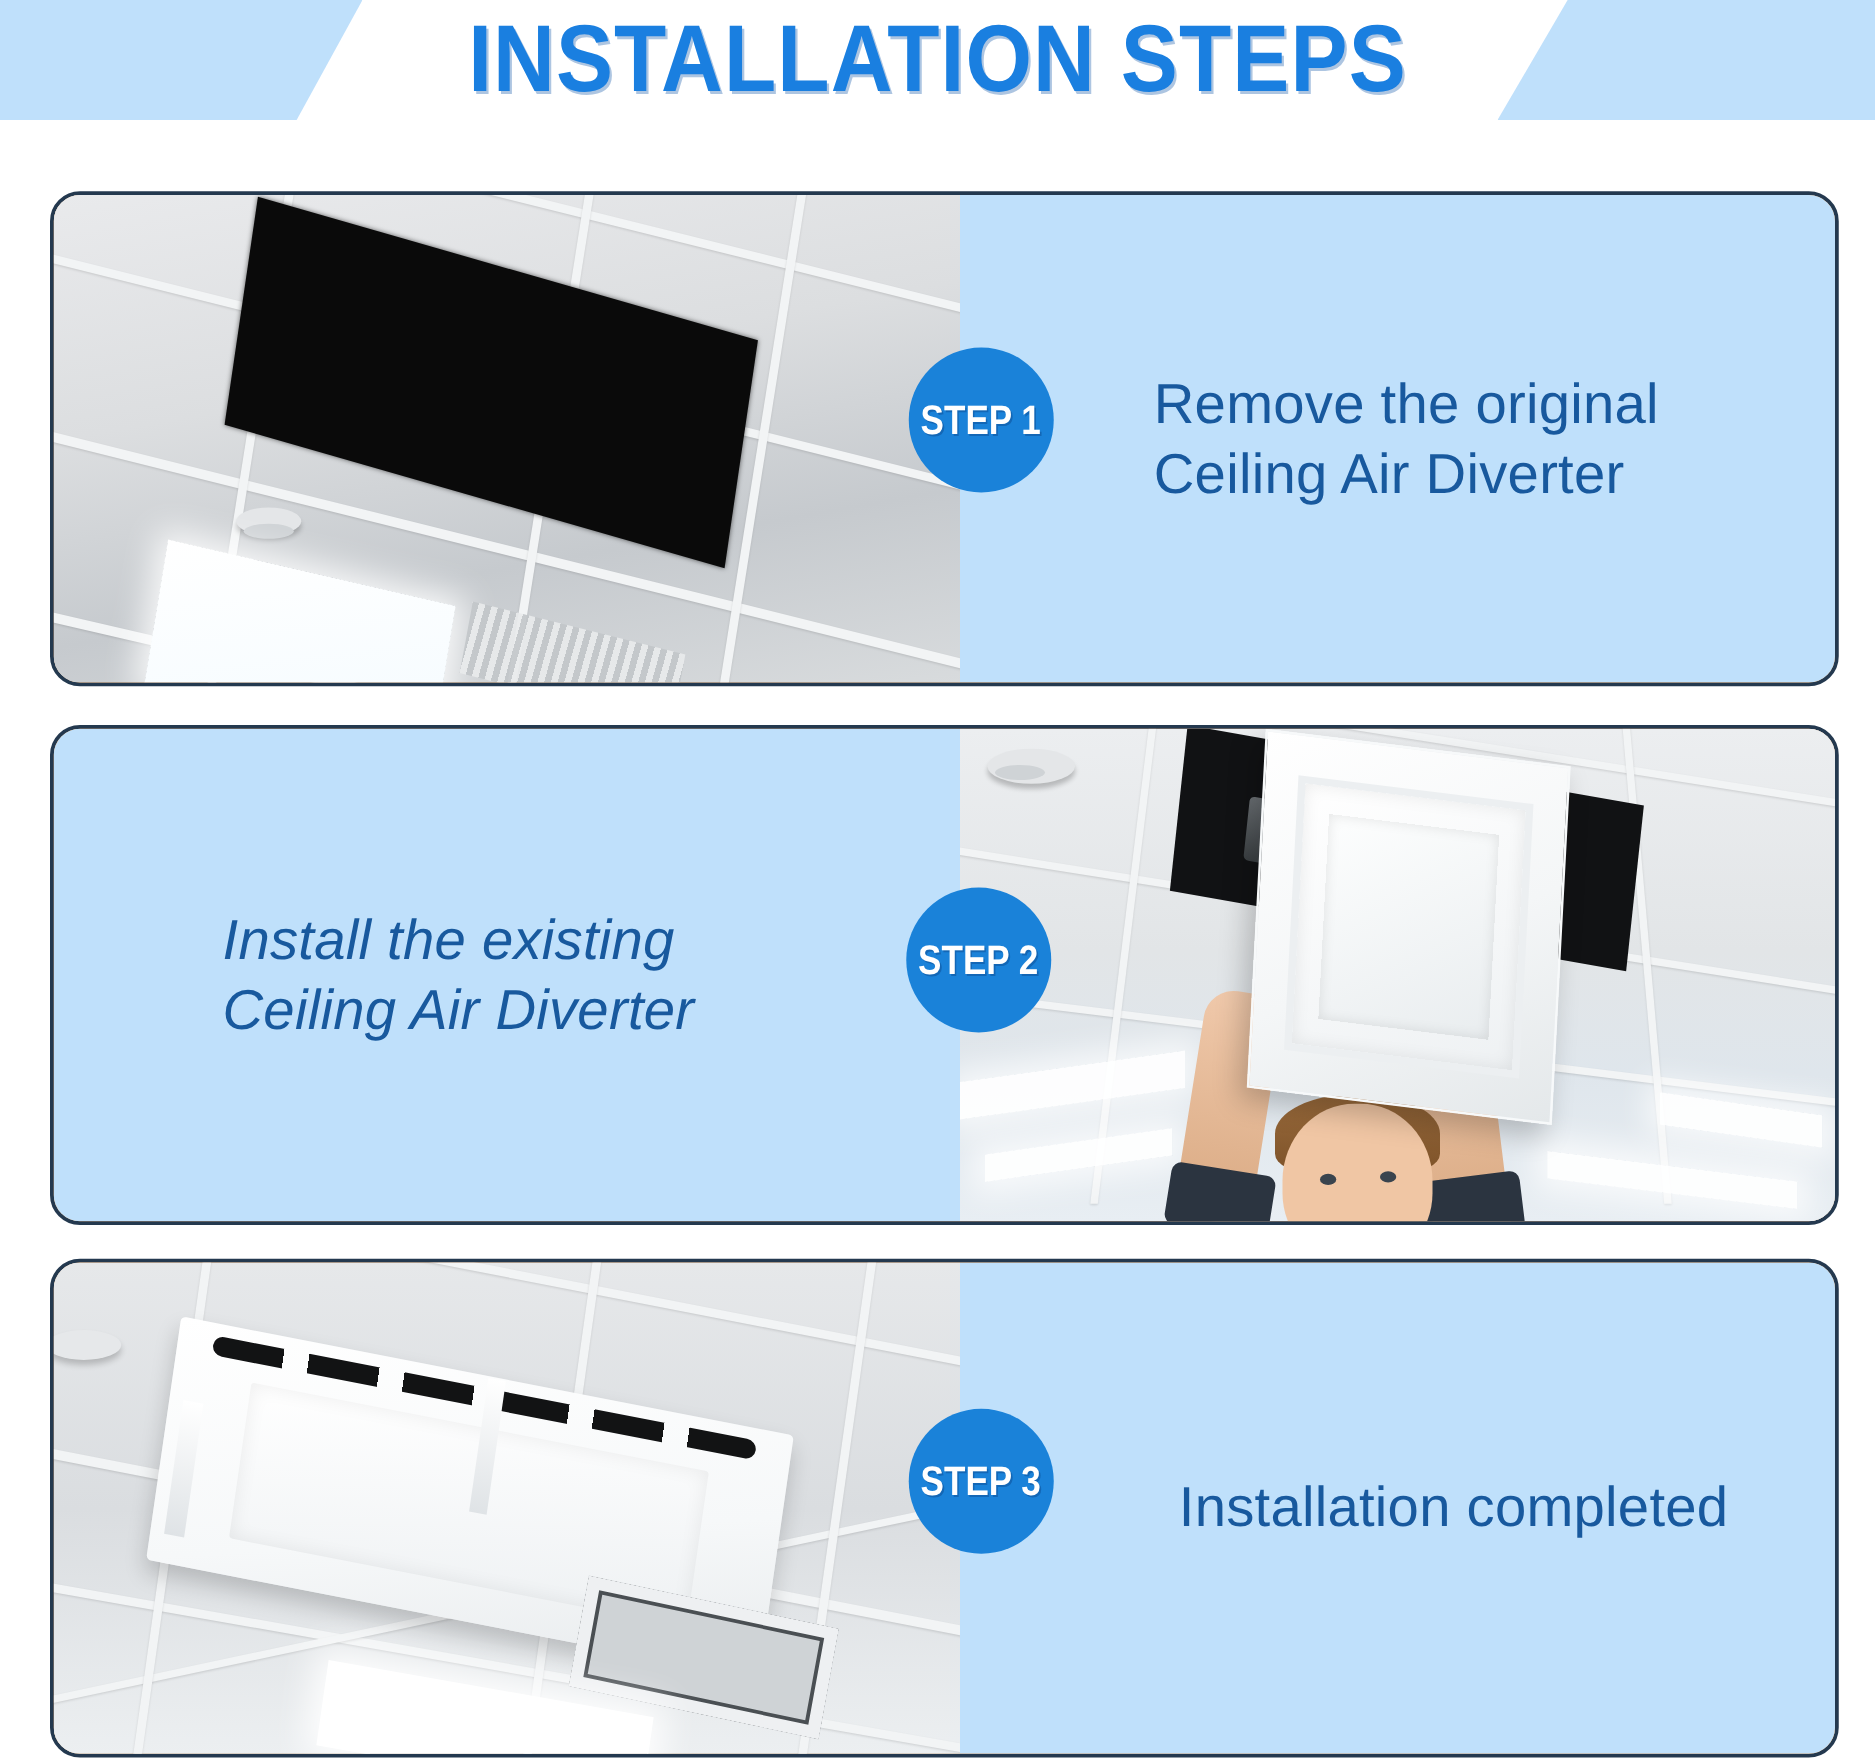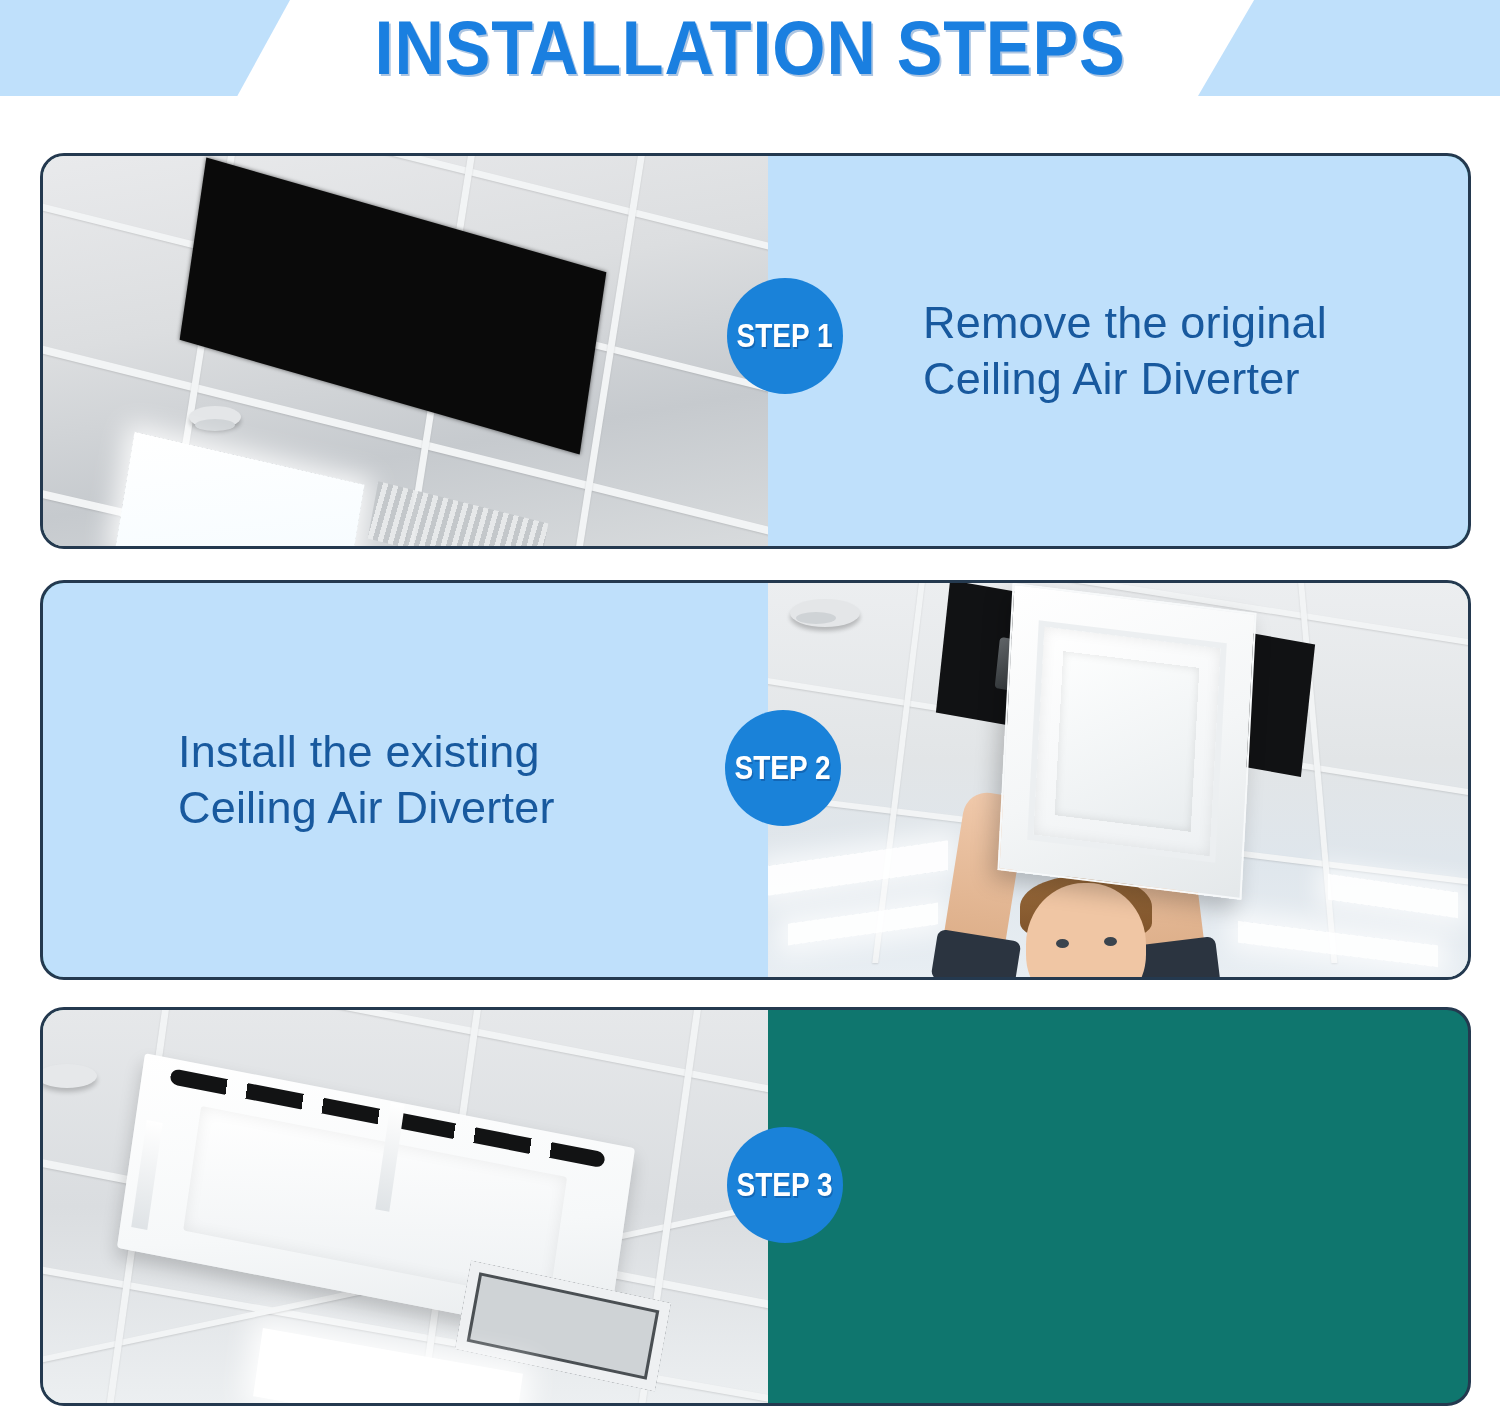--- a/index.html
+++ b/index.html
@@ -36,21 +36,21 @@
     text-shadow:2px 2px 0 rgba(20,90,170,.35);
     white-space:nowrap;
   }
 
   
   .row{
     position:absolute;left:40px;width:1425px;
     border:3px solid #24394f;
     border-radius:24px;
     overflow:hidden;
-    background:#0f766e;
+    background:#fdba74;
     display:flex;
   }
   #row1{top:153px;height:390px;}
   #row2{top:580px;height:394px;}
   #row3{top:1007px;height:393px;}
 
   .photo{position:relative;overflow:hidden;background:#c9ccce;flex:0 0 auto;}
   .textpane{position:relative;background:#bfe0fb;flex:1 1 auto;display:flex;align-items:center;}
 
   #row1 .photo{width:725px;height:100%;}
@@ -60,21 +60,21 @@
   .steptext{
     color:#18599e;
     font-size:45px;
     line-height:1.25;
     font-family:"Liberation Sans","DejaVu Sans",sans-serif;
     font-weight:400;
     letter-spacing:.2px;
     white-space:pre-line;
   }
   #row1 .steptext{padding-left:155px;}
-  #row2 .steptext{padding-left:135px;}
+  #row2 .steptext{padding-left:135px;font-style:italic;}
   #row3 .steptext{padding-left:175px;}
 
   
   .badge{
     position:absolute;
     width:116px;height:116px;border-radius:50%;
     background:#1a82d9;
     z-index:20;
     display:flex;align-items:center;justify-content:center;
   }
@@ -309,17 +309,20 @@
     <div class="p3-diverter">
       <div class="p3-slots-top"></div>
       <div class="p3-inner"></div>
     </div>
     <div class="p3-ridge p3-ridge1"></div>
     <div class="p3-ridge p3-ridge2"></div>
     <div class="p3-vent2"></div>
     <div class="p3-light"></div>
   </div>
 
+  <div class="textpane">
+    <div class="steptext">Installation completed</div>
+  </div>
 </div>
 
 <div class="badge" id="badge3">
   <span>STEP 3</span>
 </div>
 
 </body></html>

